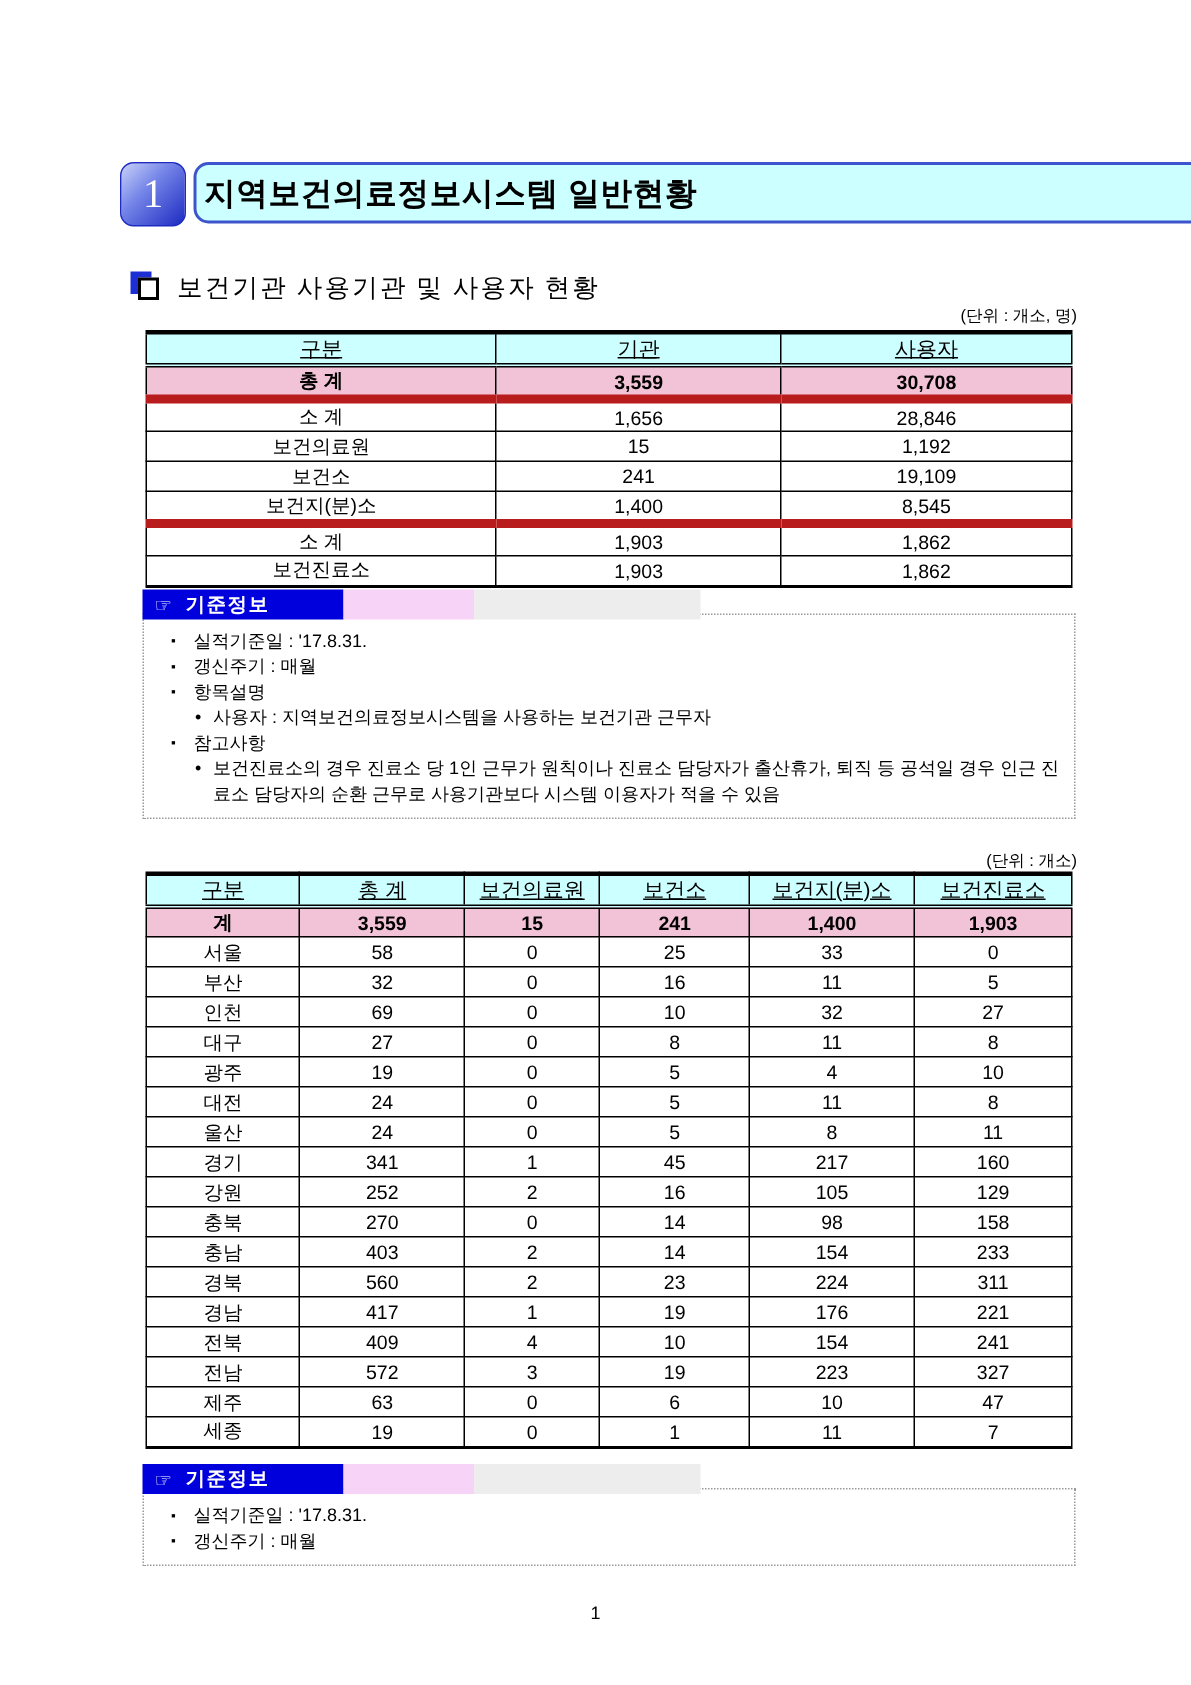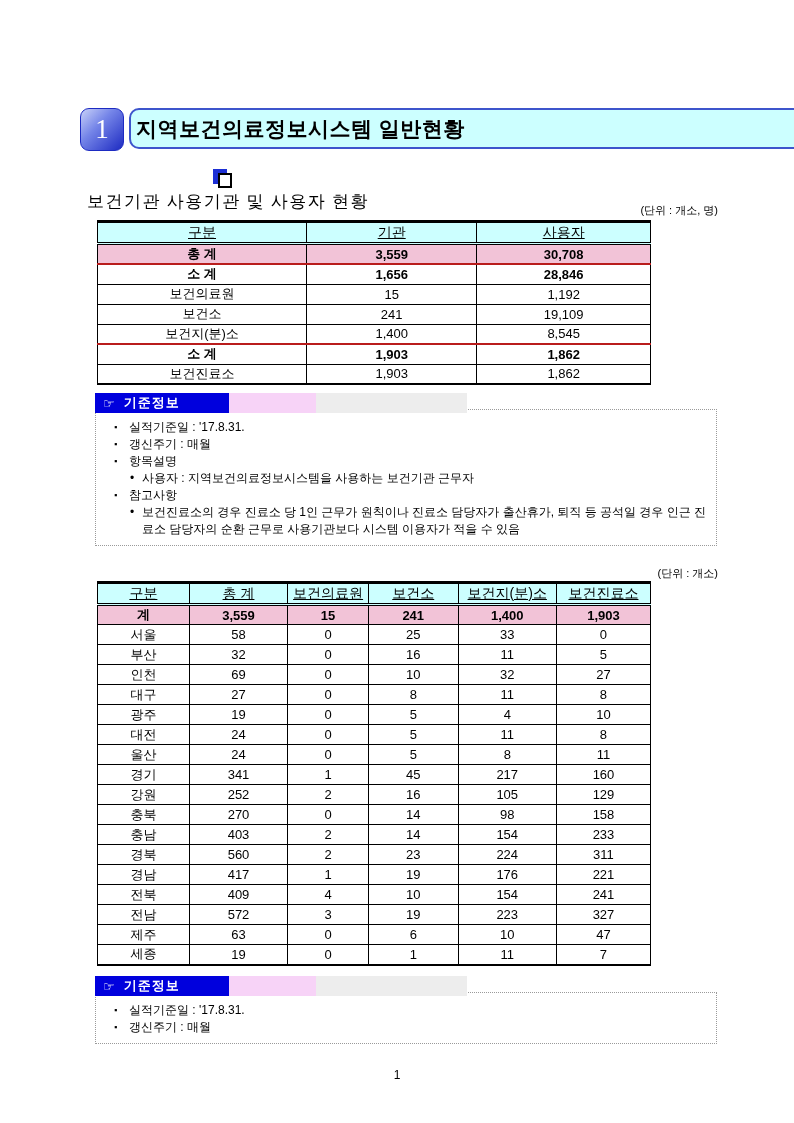--- a/index.html
+++ b/index.html
@@ -21,53 +21,53 @@
   }
   .title-box {
     margin-left:5px; width:690px; height:41px;
     background:#ccffff; border:2px solid #3d55cc; border-radius:10px;
     display:flex; align-items:center; padding-left:5px;
     font-weight:bold; font-size:21px; letter-spacing:0.5px;
   }
 
   
   .sec-head { position:absolute; left:87px; display:flex; align-items:center; }
-  .sec-head.s1 { top:169px;flex-direction:column; }
+  .sec-head.s1 { top:180px; }
   .sec-head.s2 { top:544px; }
   .sq-bullet { position:relative; width:21px; height:21px; flex:none; margin-right:10px; }
   .sq-bullet .back { position:absolute; left:0; top:0; width:14px; height:15px; background:#1c2fd4; }
   .sq-bullet .front { position:absolute; left:5px; top:4px; width:14px; height:15px; background:#fff; border:2px solid #000; }
   .sec-title-serif { font-family:"Liberation Serif", serif; font-size:17px; letter-spacing:1.5px; }
   .sec-title-bold  { font-size:17px; font-weight:bold; letter-spacing:0.5px; }
 
   
   .unit-note { position:absolute; right:76px; font-size:11px; }
   .unit-note.u1 { top:203px; }
   .unit-note.u2 { top:566px; }
 
   
   .doc-table {
-    position:absolute; left:97px; width:554px;
+    position:absolute; left:97px; width:618px;
     border-collapse:collapse;
     border-top:3px solid #000; border-bottom:2px solid #000;
     font-size:13px;
   }
   .doc-table.t1 { top:220px; }
   .doc-table.t2 { top:581px; }
   .doc-table th, .doc-table td {
     border:1px solid #000; text-align:center; height:20px; padding:0 2px;
     font-weight:normal;
   }
   .doc-table th {
     background:#ccffff; height:22px;
     border-bottom:3px double #000;
     text-decoration:underline; font-size:14px;
   }
   .doc-table tr.row-total td { background:#f2c3d7; font-weight:bold; }
-  .doc-table tr.row-subtotal td { font-weight:bold; border-top:2px solid #b91c1c; }
+  .doc-table tr.row-subtotal td { font-weight:normal; border-top:6px solid #b91c1c; }
   .t1 th:nth-child(1), .t1 td:nth-child(1) { width:37.8%; }
   .t1 th:nth-child(2), .t1 td:nth-child(2) { width:30.8%; }
   .t1 th:nth-child(3), .t1 td:nth-child(3) { width:31.4%; }
   .t2 th:nth-child(1), .t2 td:nth-child(1) { width:16.6%; }
   .t2 th:nth-child(2), .t2 td:nth-child(2) { width:17.8%; }
   .t2 th:nth-child(3), .t2 td:nth-child(3) { width:14.6%; }
   .t2 th:nth-child(4), .t2 td:nth-child(4) { width:16.2%; }
   .t2 th:nth-child(5), .t2 td:nth-child(5) { width:17.8%; }
   .t2 th:nth-child(6), .t2 td:nth-child(6) { width:17.0%; }
 

